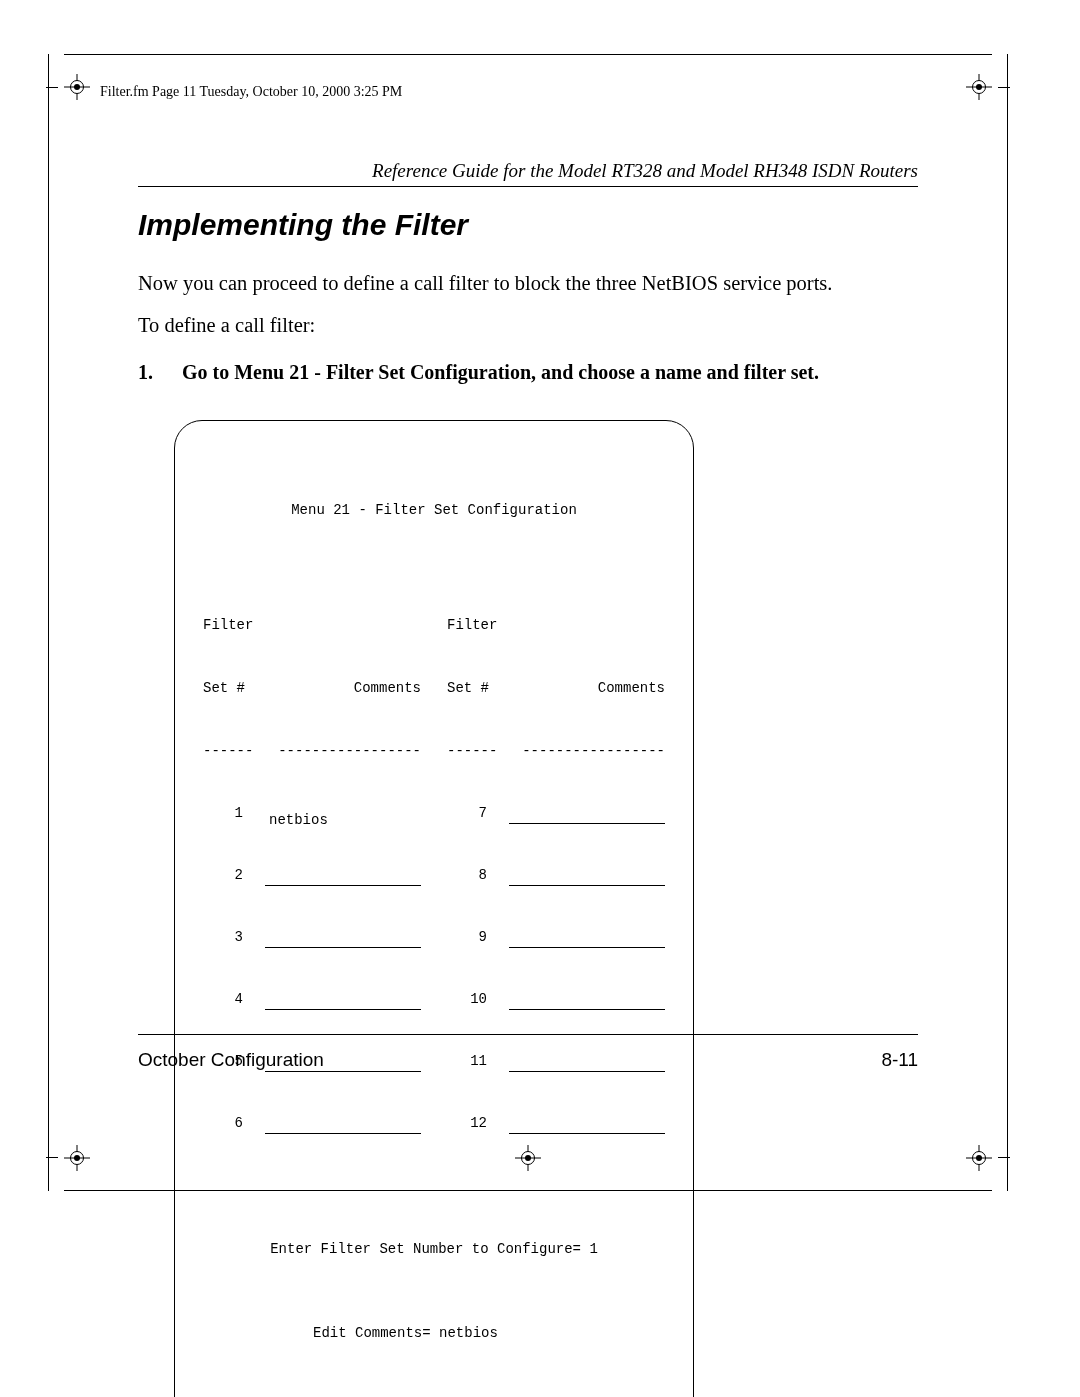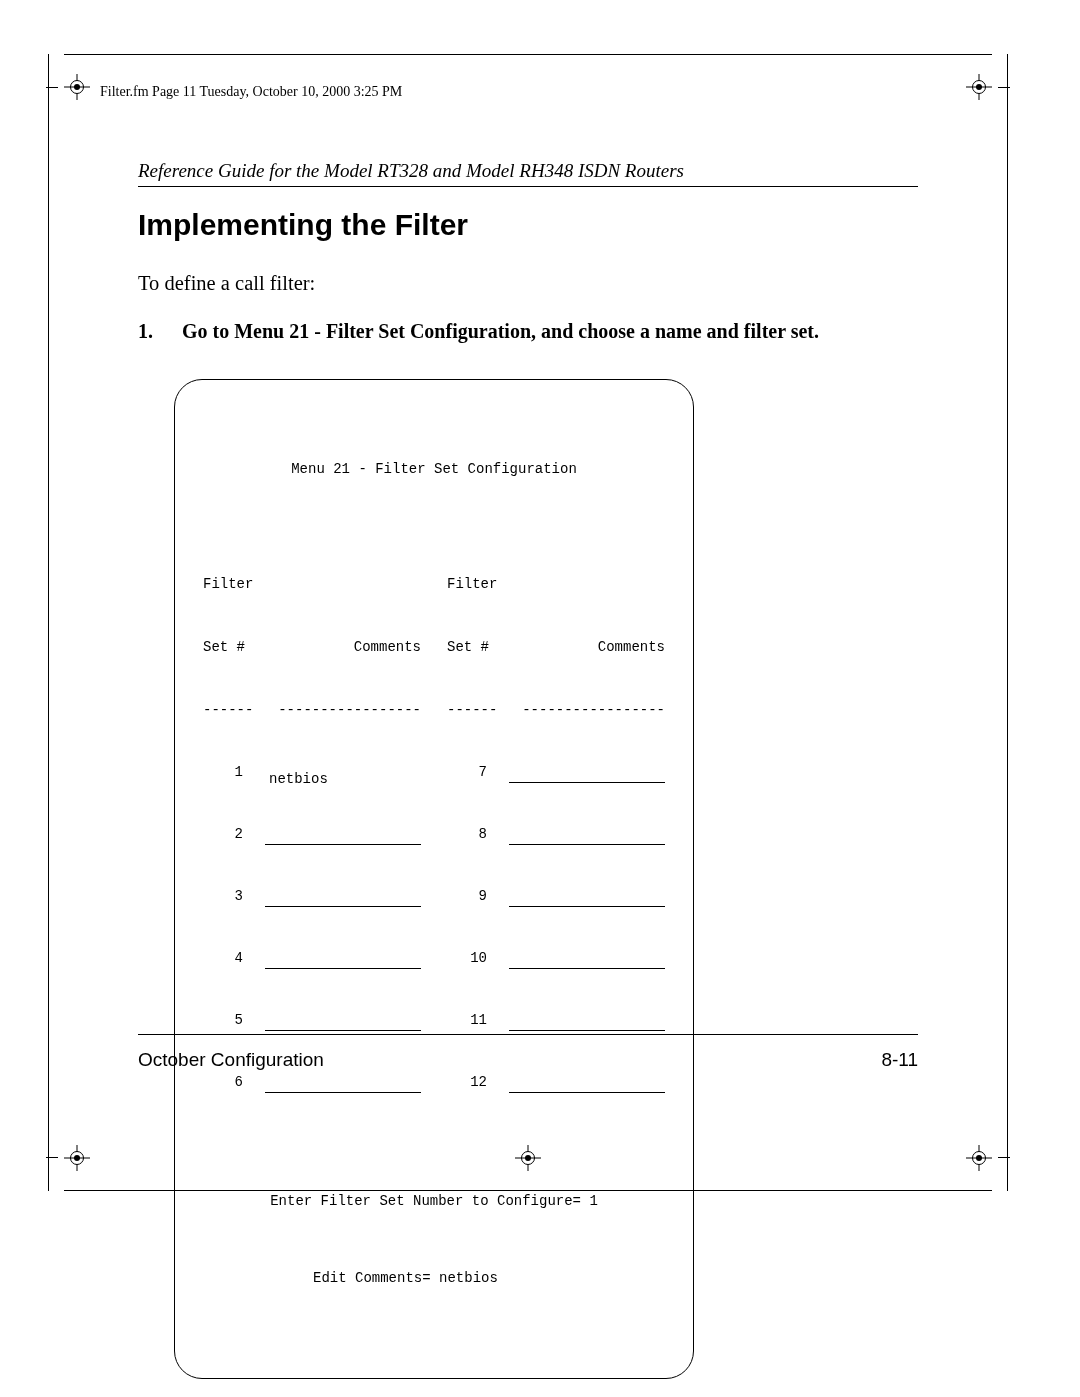--- a/index.html
+++ b/index.html
@@ -27,26 +27,26 @@
   
   .crop-line { position: absolute; background: #000; }
   .crop-top   { left: 64px; right: 64px; top: 54px;  height: 1px; }
   .crop-left  { top: 54px;  bottom: 206px; left: 48px;  width: 1px; }
   .crop-right { top: 54px;  bottom: 206px; right: 48px; width: 1px; }
   .crop-bot   { left: 64px; right: 64px; bottom: 206px; height: 1px; }
 
   .framemaker-header { position: absolute; left: 100px; top: 84px; font-family: "Times New Roman", serif; font-size: 14px; }
 
   
-  .running-head { position: absolute; left: 138px; right: 138px; top: 160px; font-style: italic; font-size: 19px; }
+  .running-head { position: absolute; left: 138px; right: 138px; top: 160px; text-align: right; font-style: italic; font-size: 19px; }
   .running-rule { position: absolute; left: 138px; right: 138px; top: 186px; height: 1px; background: #000; }
 
   
   .body { position: absolute; left: 138px; right: 138px; top: 200px; }
-  .h2 { font-family: Arial, Helvetica, sans-serif; font-weight: bold; font-size: 30px; margin-top: 8px; margin-bottom: 28px; }
+  .h2 { font-family: Arial, Helvetica, sans-serif; font-weight: bold; font-size: 30px; margin-top: 8px; margin-bottom: 28px; font-style: italic; }
   .para { font-size: 20.5px; line-height: 1.35; margin-bottom: 14px; }
   .step { display: flex; gap: 22px; font-size: 20px; font-weight: bold; margin-top: 22px; margin-bottom: 10px; }
   .step .num { min-width: 22px; }
 
   
   .figure-wrap { margin: 36px 0 20px 36px; width: 520px; }
   .terminal {
     width: 520px; min-height: 340px;
     border: 1.5px solid #000; border-radius: 28px;
     padding: 22px 28px 26px 28px;
@@ -57,21 +57,21 @@
   .cols { display: flex; gap: 26px; }
   .col { flex: 1; }
   .hd1 { display: block; }
   .hd2row { display: flex; justify-content: space-between; }
   .dashrow { display: flex; justify-content: space-between; }
   .row { display: flex; justify-content: space-between; align-items: flex-end; height: 20px; }
   .idx { width: 40px; text-align: right; }
   .val { flex: 1; border-bottom: 1px solid #000; margin-left: 22px; height: 14px; }
   .val.first { border-bottom: none; }
   .centered { text-align: center; display: block; }
-  .mt { margin-top: 14px; }
+  .mt { margin-top: 21px; }
 
   
   .footer-rule { position: absolute; left: 138px; right: 138px; bottom: 362px; height: 1px; background: #000; }
   .footer { position: absolute; left: 138px; right: 138px; bottom: 326px; display: flex; justify-content: space-between; font-family: Arial, Helvetica, sans-serif; font-size: 19px; }
 </style>
 </head>
 <body>
 
 <div class="page">
 
@@ -105,20 +105,21 @@
   <div class="tick tick-bl"></div>
   <div class="tick tick-br"></div>
 
   <div class="framemaker-header">Filter.fm  Page 11  Tuesday, October 10, 2000  3:25 PM</div>
 
   <div class="running-head">Reference Guide for the Model RT328 and Model RH348 ISDN Routers</div>
   <div class="running-rule"></div>
 
   <div class="body">
     <div class="h2">Implementing the Filter</div>
+    <div class="para">Now you can proceed to define a call filter to block the three NetBIOS service ports.</div>
     <div class="para">To define a call filter:</div>
 
     <div class="step">
       <span class="num">1.</span>
       <span class="txt">Go to Menu 21 - Filter Set Configuration, and choose a name and filter set.</span>
     </div>
 
     <div class="figure-wrap">
       <div class="terminal">
         <span class="title">Menu 21 - Filter Set Configuration</span>

